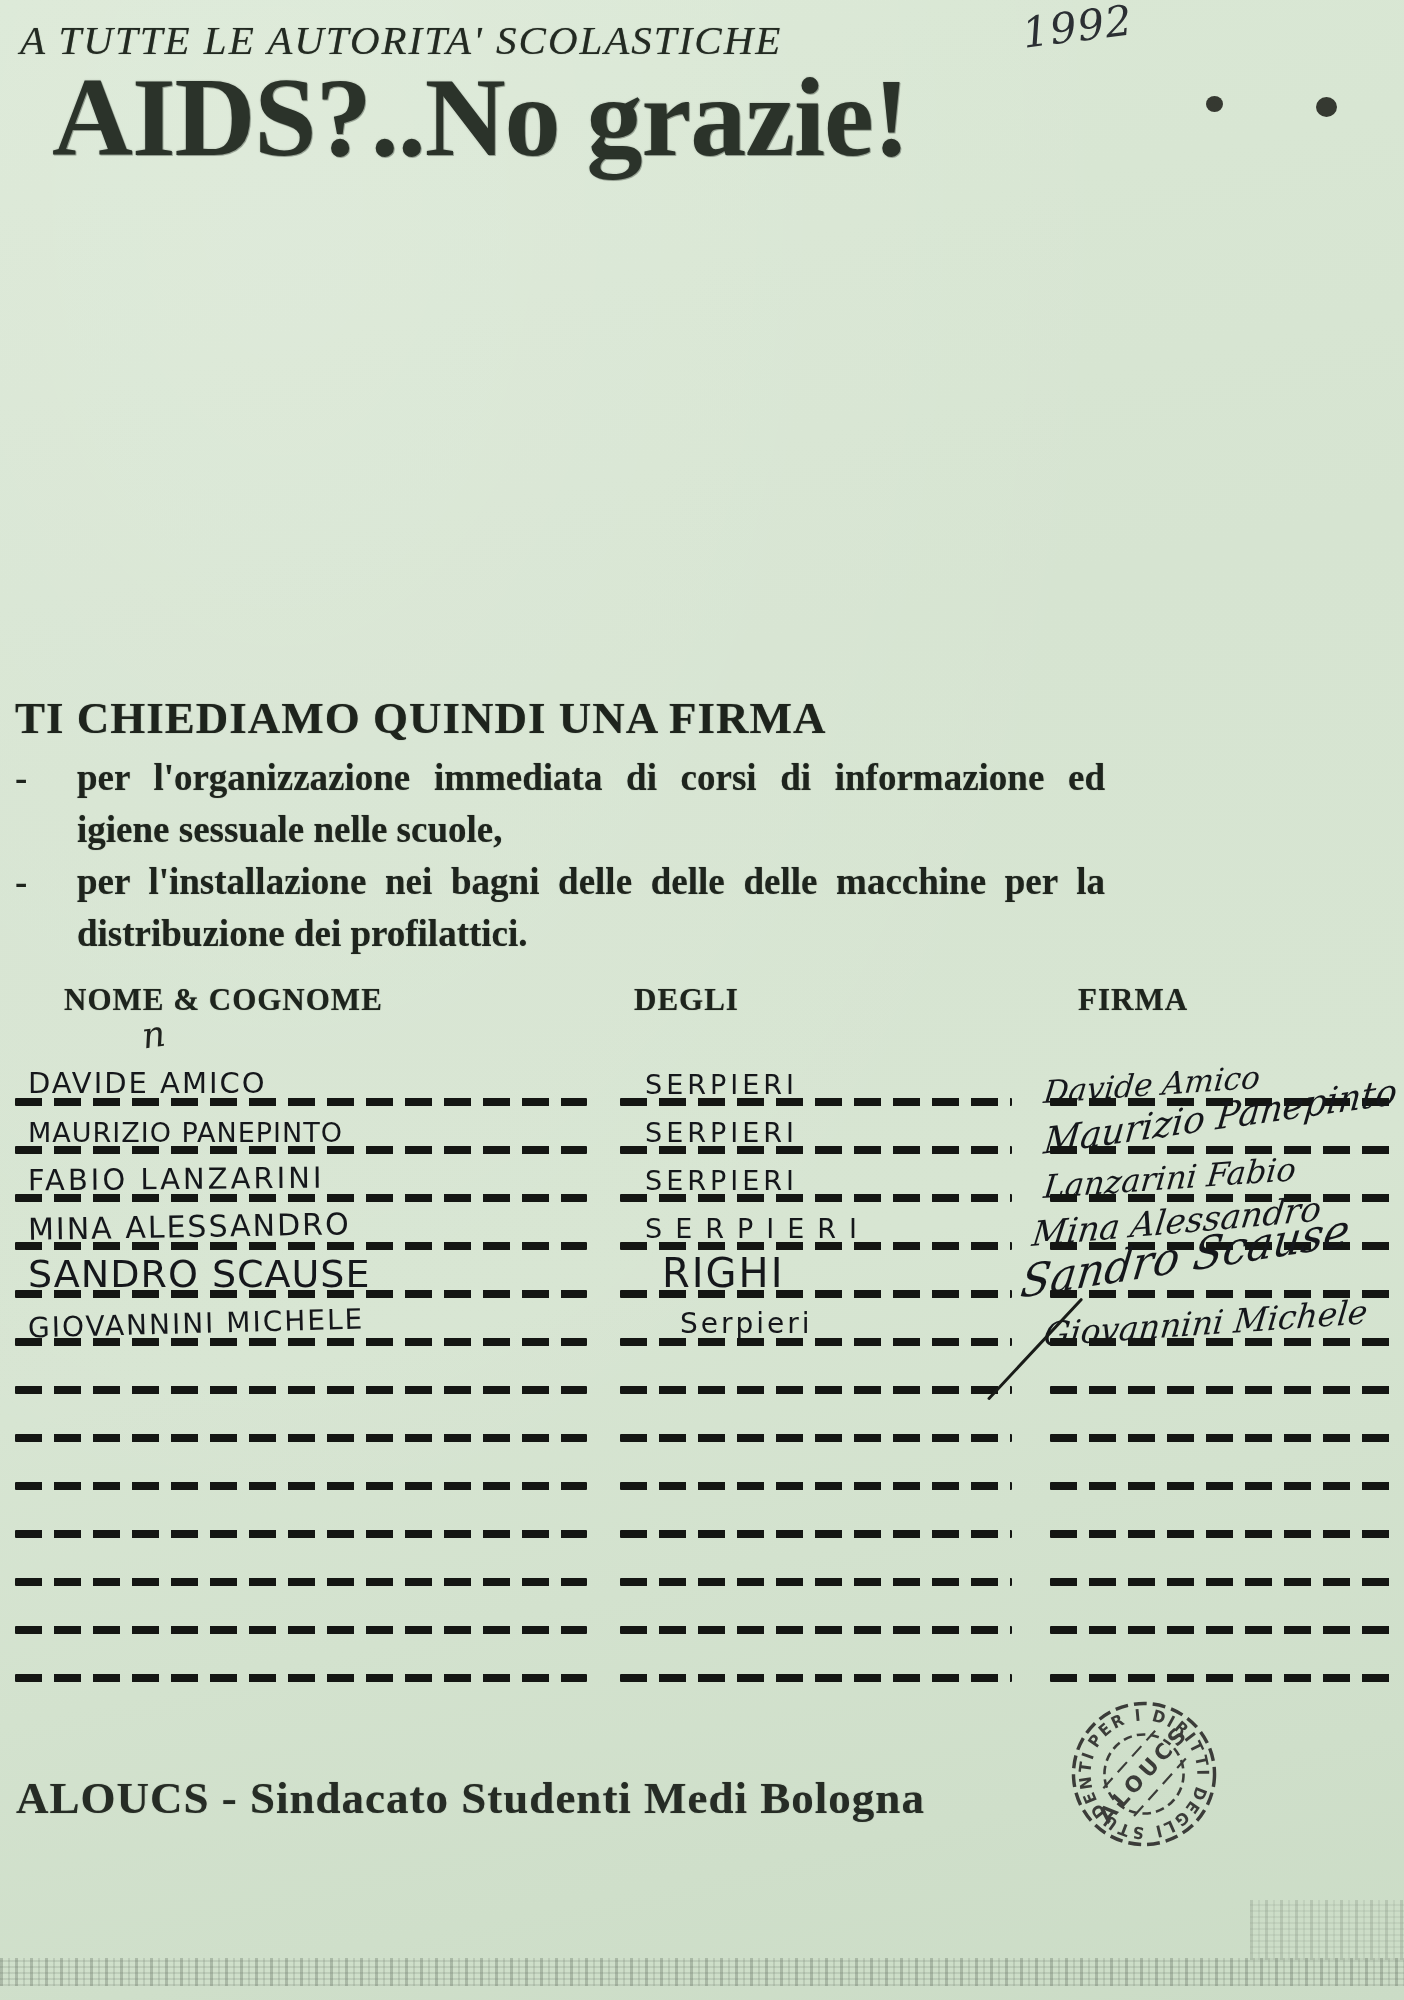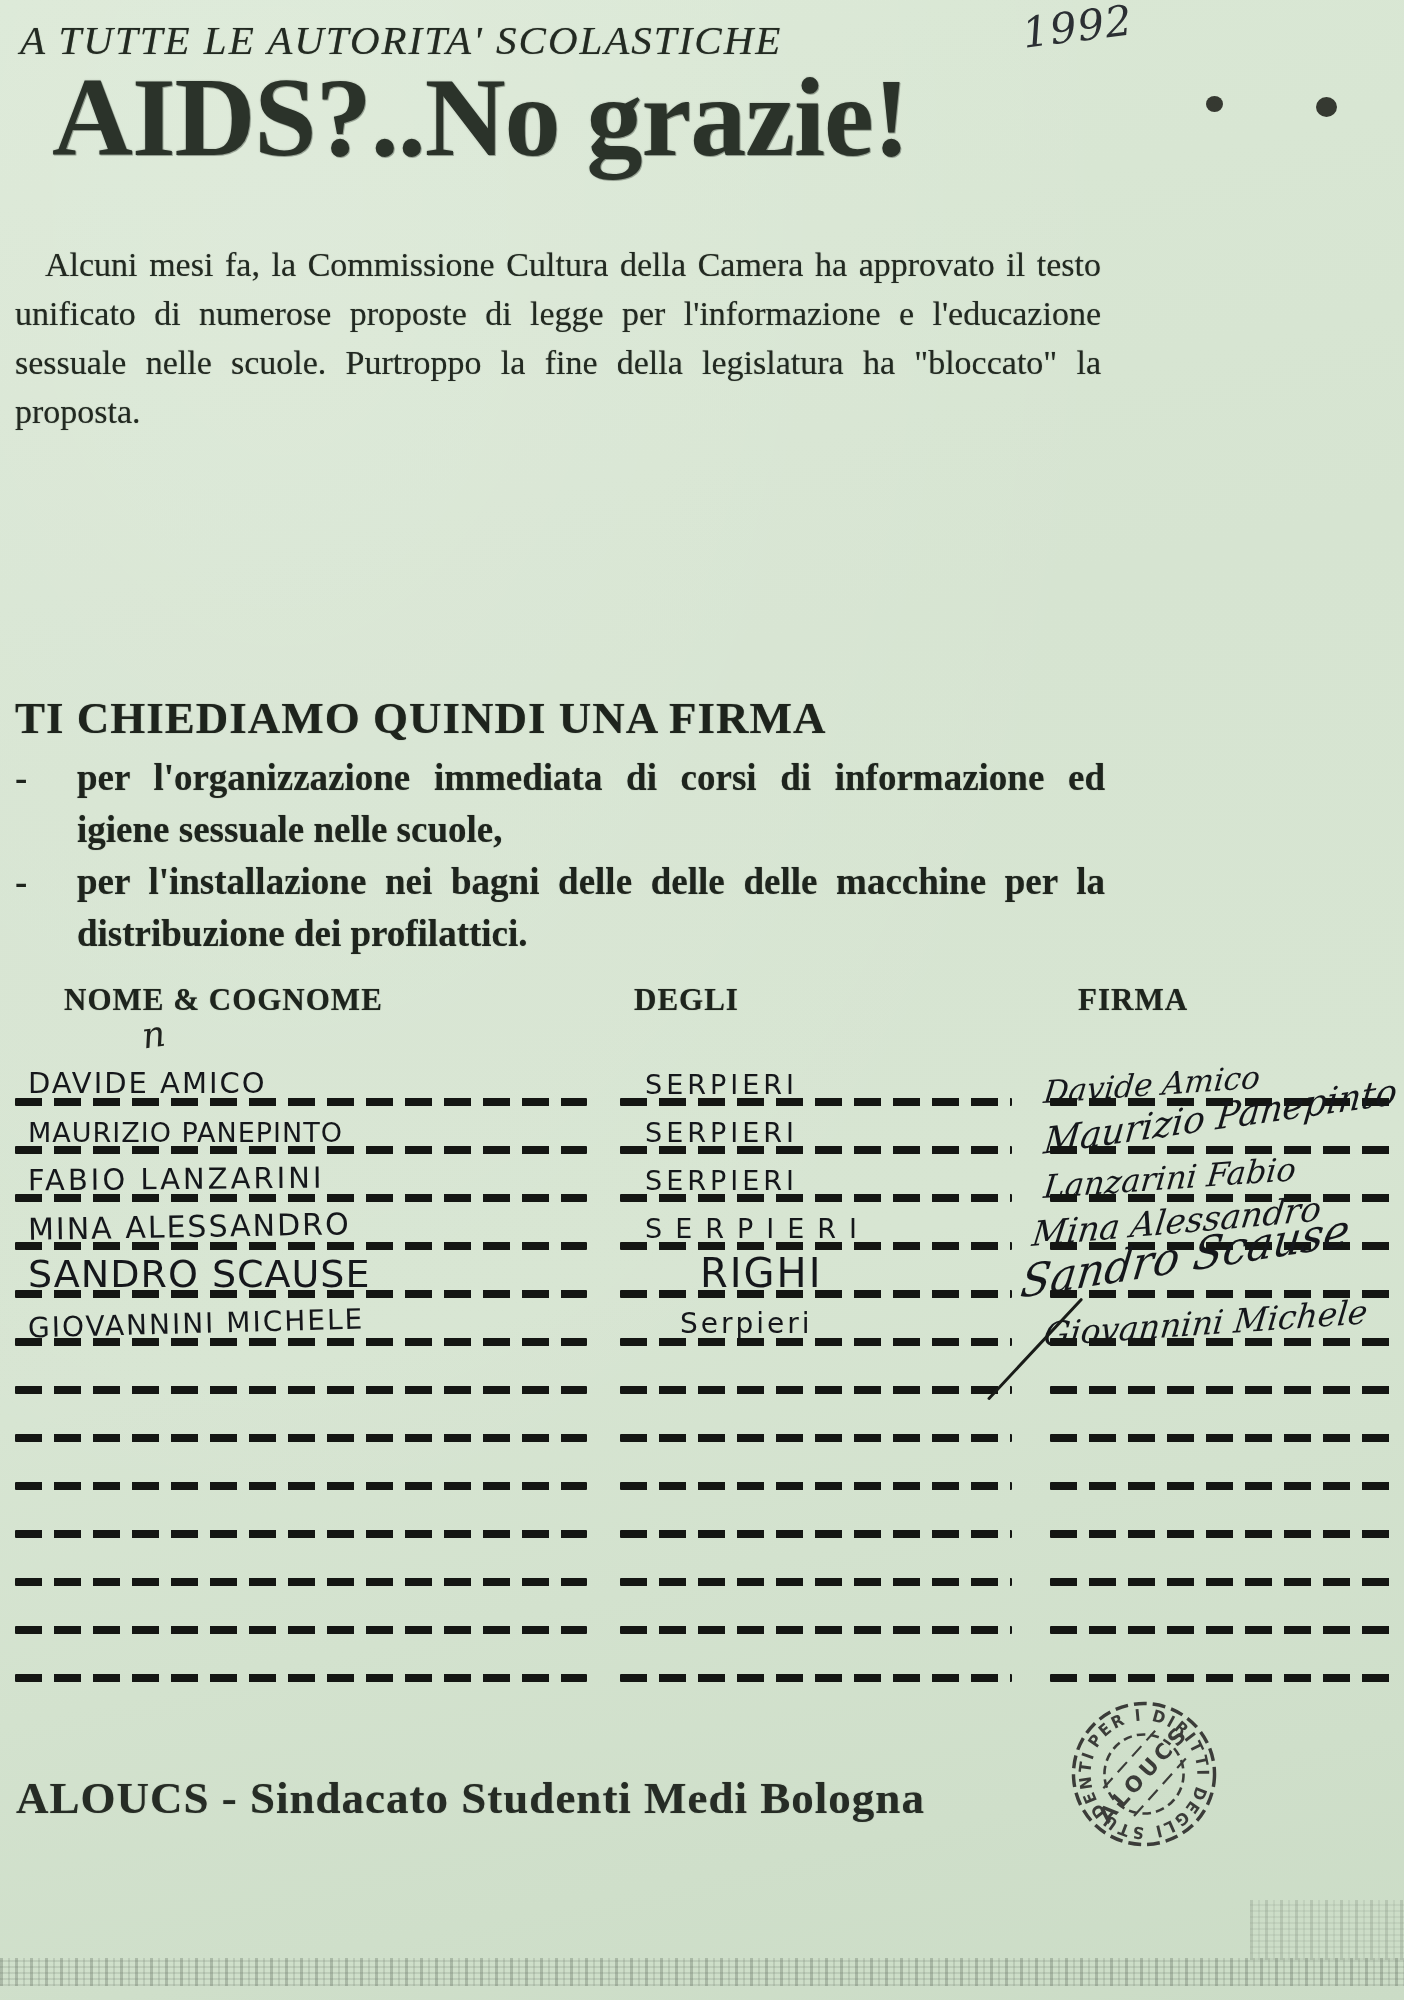--- a/index.html
+++ b/index.html
@@ -103,21 +103,21 @@
     left:1042px; bottom:-4px; font-size:31px; letter-spacing:0;
     font-family:"DejaVu Serif", serif; font-style:italic;
     transform:rotate(-4deg) skewX(-10deg); transform-origin:left bottom;
   }
   .r2 .name { font-size:27px; letter-spacing:1px; }
   .r3 .name { letter-spacing:3px; transform:rotate(-.5deg); }
   .r4 .name { font-size:30px; transform:rotate(-1deg); }
   .r5 .name { font-size:38px; letter-spacing:1px; bottom:2px; }
   .r6 .name { font-size:28px; transform:rotate(-1.5deg); }
   .r4 .school { letter-spacing:13px; }
-  .r5 .school { font-size:40px; left:700px; letter-spacing:2px; bottom:2px; }
+  .r5 .school { font-size:40px; left:662px; letter-spacing:2px; bottom:2px; }
   .r6 .school { left:680px; font-size:28px; letter-spacing:3px; text-transform:none; }
   .r2 .sig { font-size:36px; transform:rotate(-8deg) skewX(-14deg); bottom:-8px; }
   .r3 .sig { font-size:32px; }
   .r4 .sig { font-size:34px; left:1030px; transform:rotate(-5deg) skewX(-12deg); }
   .r5 .sig { font-size:44px; left:1018px; bottom:-10px; transform:rotate(-9deg) skewX(-16deg); }
   .r6 .sig { font-size:33px; bottom:-8px; }
   .pen-stroke {
     position:absolute; left:988px; top:1398px; width:138px; height:3px;
     background:#191b18; transform:rotate(-47deg); transform-origin:left center;
     border-radius:2px;
@@ -145,21 +145,20 @@
 <div class="sheet">
 
   <div class="header-note">A TUTTE LE AUTORITA' SCOLASTICHE</div>
   <div class="year-note">1992</div>
 
   <h1 class="main-title">AIDS?..No grazie!</h1>
   <div class="speck s1"></div>
   <div class="speck s2"></div>
 
   <div class="text-column">
-    <p>Alcuni mesi fa, la Commissione Cultura della Camera ha approvato il testo unificato di numerose proposte di legge per l'informazione e l'educazione sessuale nelle scuole. Purtroppo la fine della legislatura ha "bloccato" la proposta.</p>
   </div>
 
   <div class="petition-heading">TI CHIEDIAMO QUINDI UNA FIRMA</div>
 
   <div class="demands">
     <div class="demand">
       <span class="marker">-</span>
       <span class="dtext">per l'organizzazione immediata di corsi di informazione ed igiene sessuale nelle scuole,</span>
     </div>
     <div class="demand">

